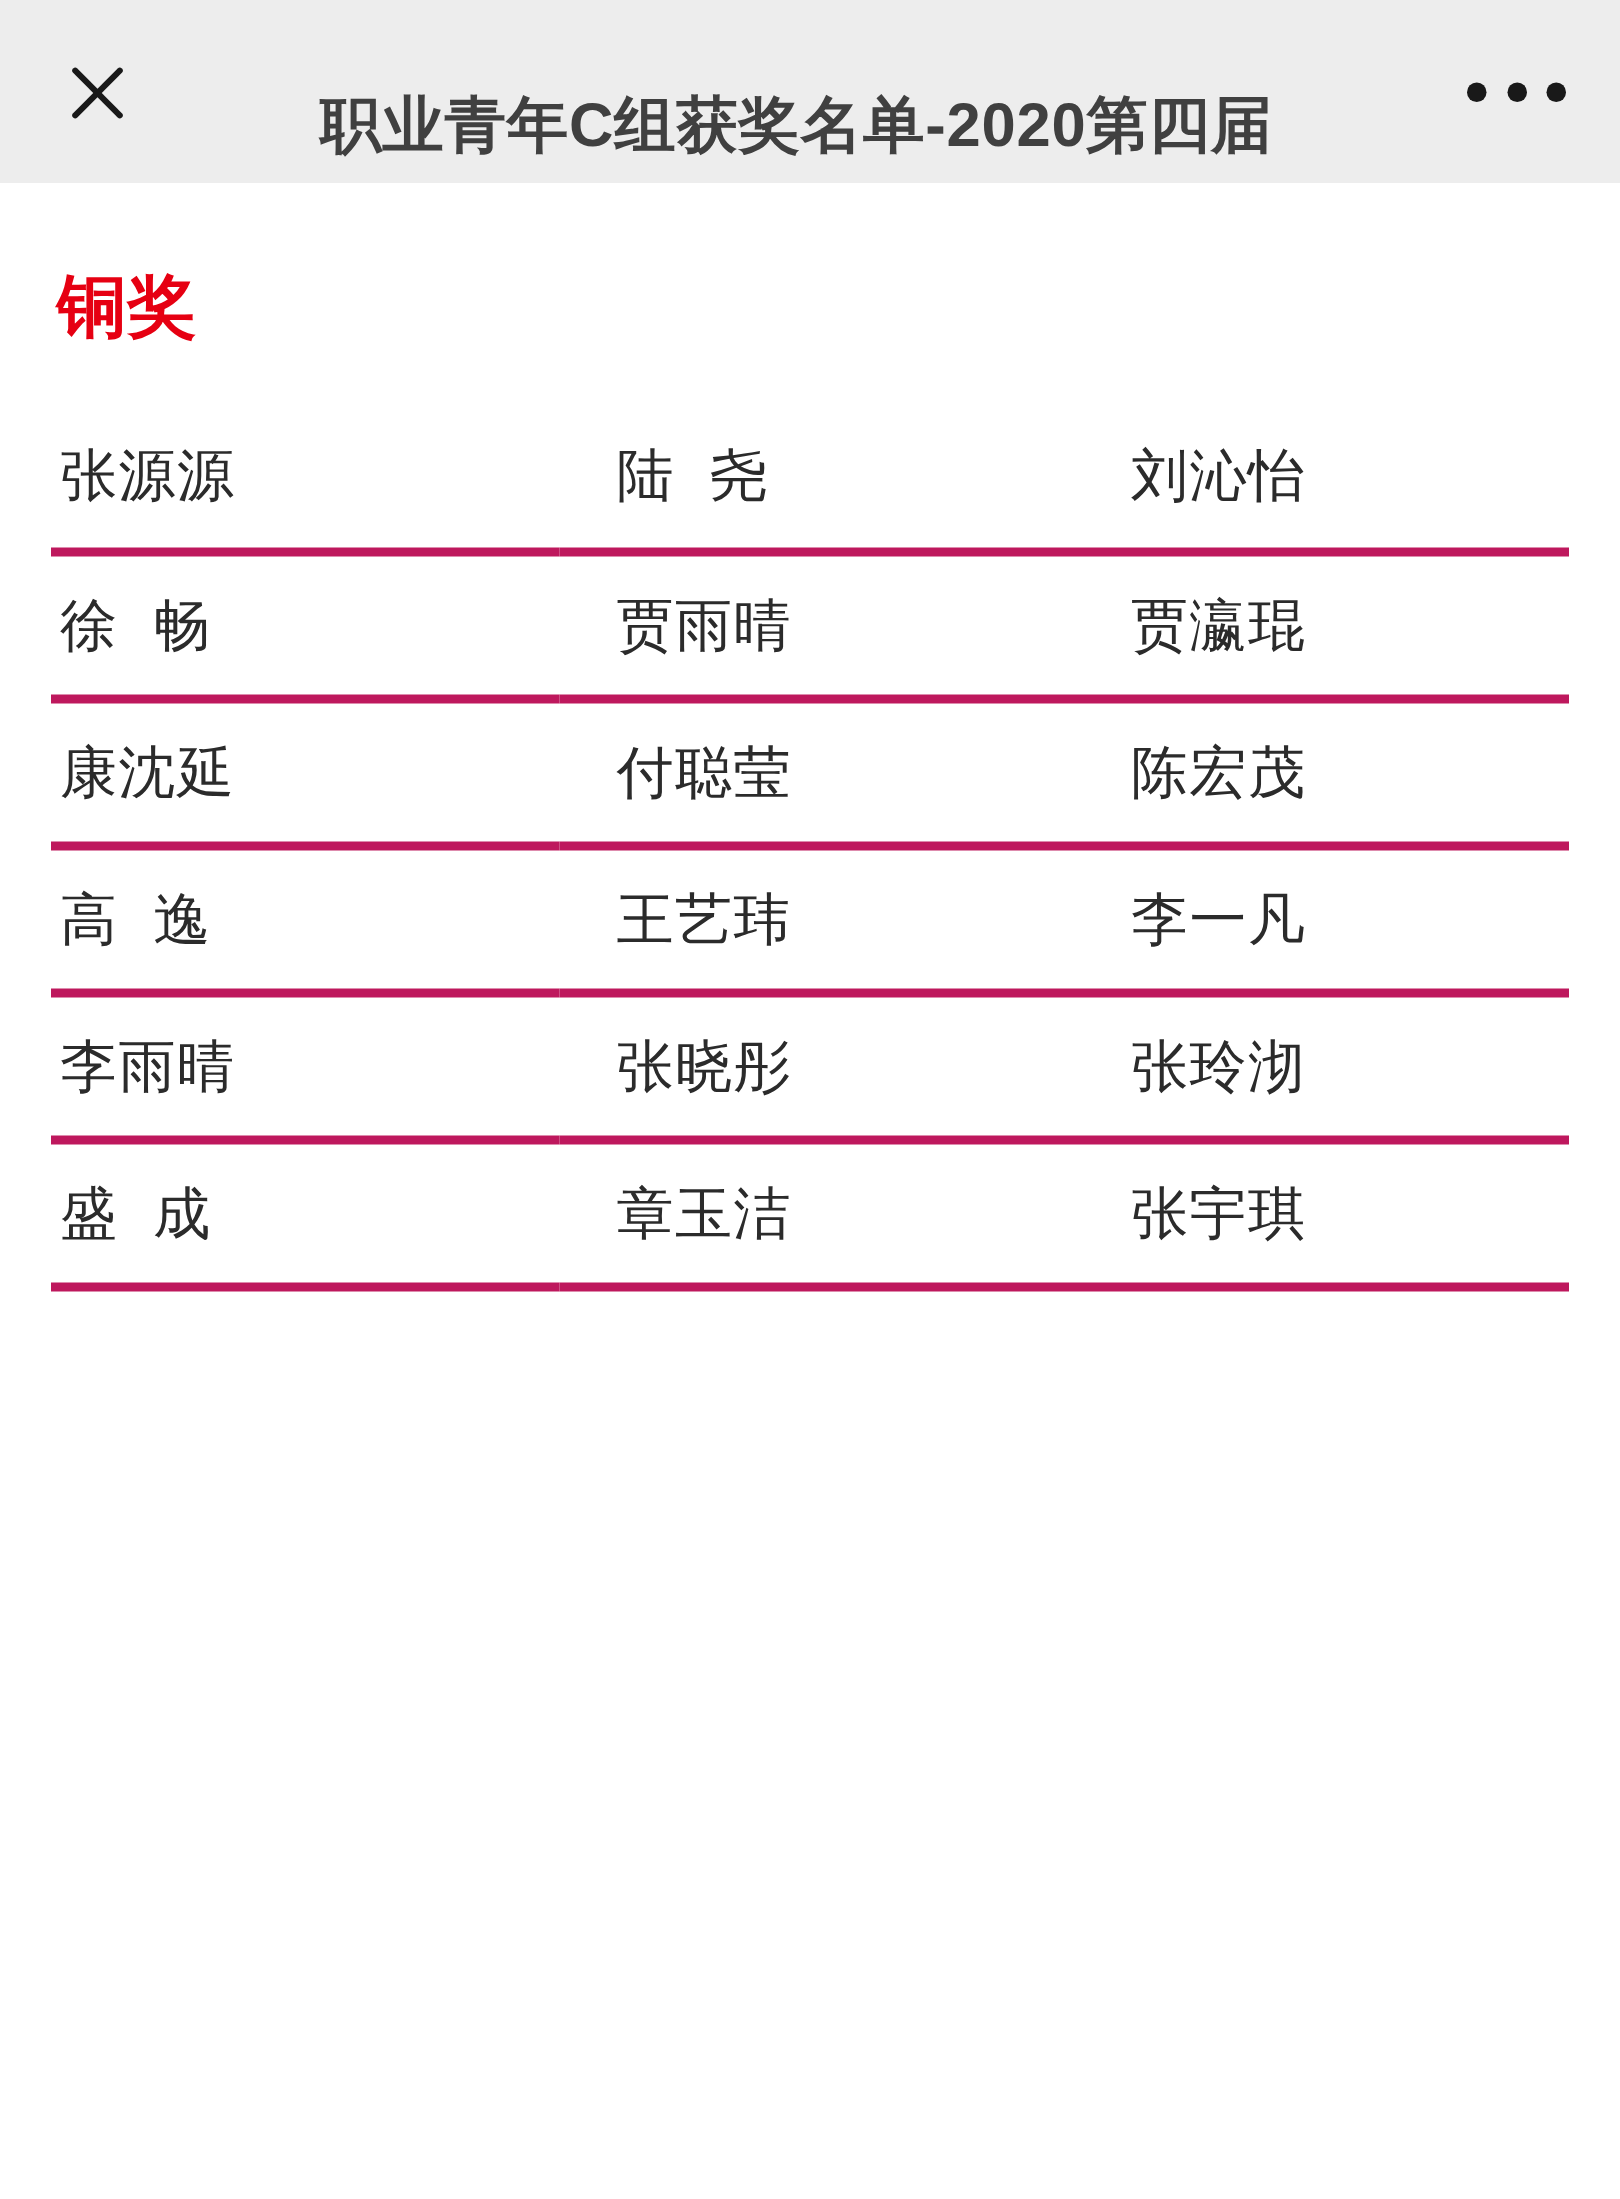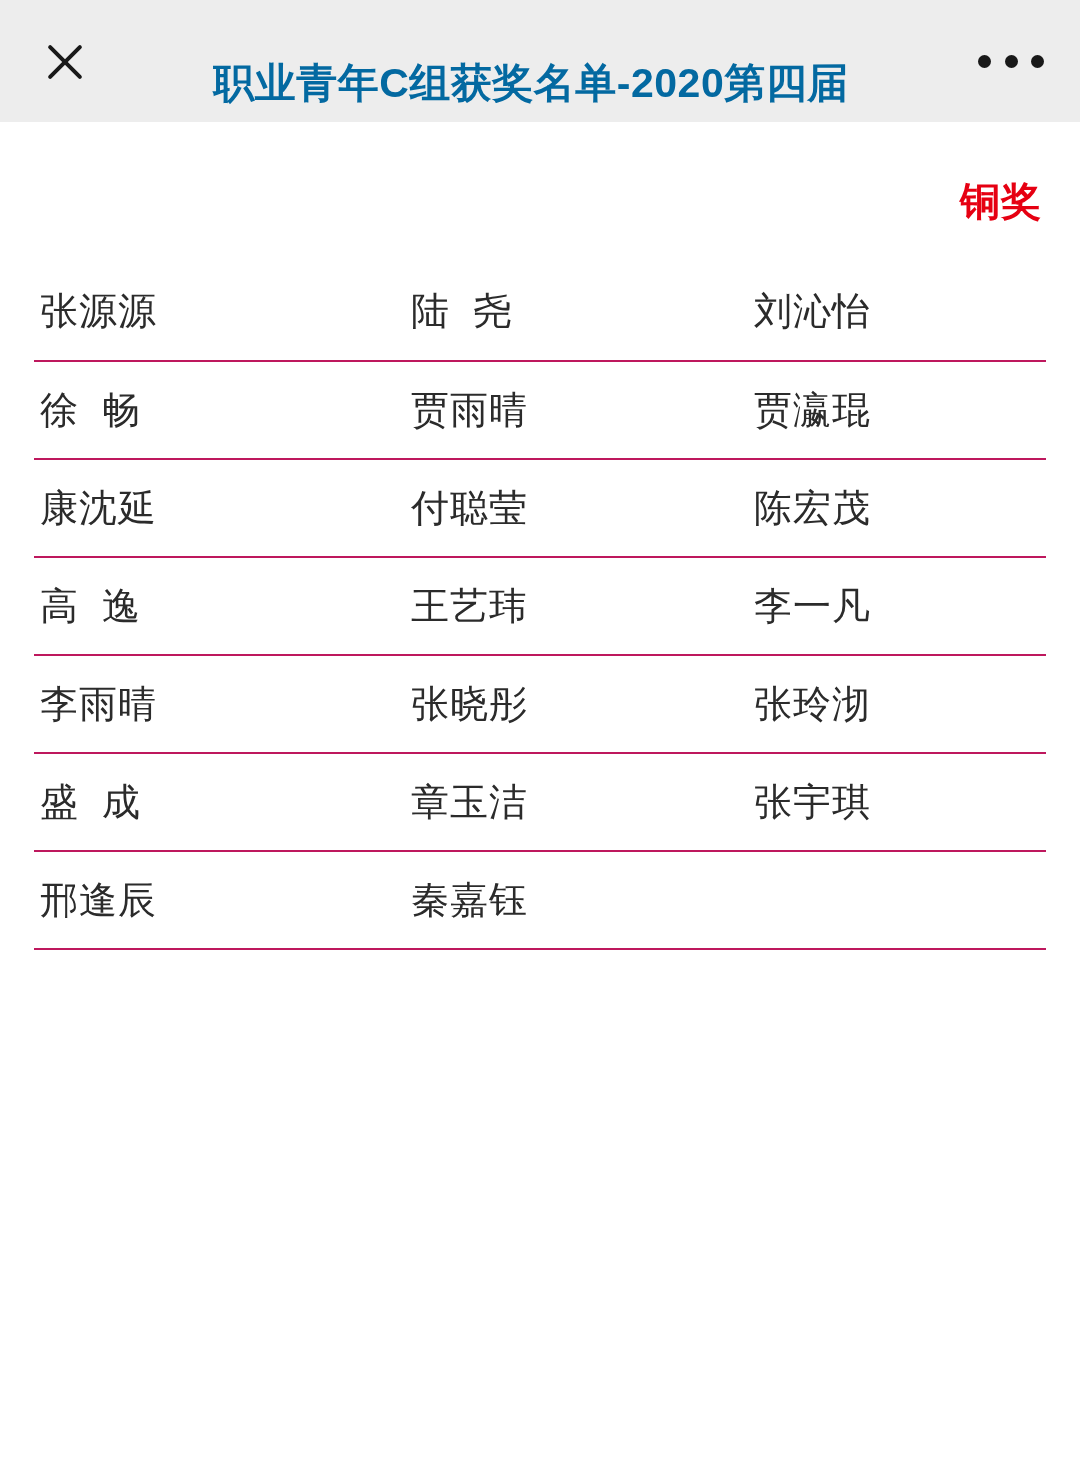--- a/index.html
+++ b/index.html
@@ -45,21 +45,21 @@
     border-radius: 2px;
   }
   .nav-close::before { transform: rotate(45deg); }
   .nav-close::after  { transform: rotate(-45deg); }
 
   .nav-title {
     flex: 1 1 auto;
     text-align: center;
     font-size: 41px;
     font-weight: bold;
-    color: #0369a1;
+    color: #404040;
     letter-spacing: 0.5px;
     white-space: nowrap;
     overflow: hidden;
     
     -webkit-mask-image: linear-gradient(to right, #000 0, #000 88%, rgba(0,0,0,0.15) 97%, rgba(0,0,0,0) 100%);
             mask-image: linear-gradient(to right, #000 0, #000 88%, rgba(0,0,0,0.15) 97%, rgba(0,0,0,0) 100%);
     padding-right: 10px;
     margin-top: 44px;
   }
   .nav-more {
@@ -79,36 +79,35 @@
     border-radius: 50%;
     background: #191919;
   }
 
   
   .content {
     padding: 0 34px;
     background: #ffffff;
   }
   .award-heading {
-    font-size: 40px;
+    font-size: 46px;
     font-weight: bold;
     color: #e60012;
     padding: 52px 4px 34px 4px;
     letter-spacing: 1px;
-    text-align: right;
   }
 
   table.names {
     width: 100%;
     border-collapse: collapse;
     table-layout: fixed;
   }
   table.names td {
     height: 98px;
-    border-bottom: 2px solid #be185d;
+    border-bottom: 6px solid #be185d;
     font-size: 38px;
     color: #2b2b2b;
     vertical-align: middle;
     padding: 0;
     letter-spacing: 1px;
   }
   table.names td.c0 { width: 33.5%; padding-left: 6px; }
   table.names td.c1 { width: 33.5%; padding-left: 38px; }
   table.names td.c2 { width: 33.0%; padding-left: 42px; }
 
@@ -181,25 +180,20 @@
           <td class="c1"><span class="name">张晓彤</span></td>
           <td class="c2"><span class="name">张玲沏</span></td>
         </tr>
 
         <tr>
           <td class="c0"><span class="name">盛  成</span></td>
           <td class="c1"><span class="name">章玉洁</span></td>
           <td class="c2"><span class="name">张宇琪</span></td>
         </tr>
 
-        <tr>
-          <td class="c0"><span class="name">邢逢辰</span></td>
-          <td class="c1"><span class="name">秦嘉钰</span></td>
-          <td class="c2"><span class="name"></span></td>
-        </tr>
 
       </tbody>
     </table>
 
     <div class="bottom-pad"></div>
   </div>
 
 </div>
 
 </body></html>

